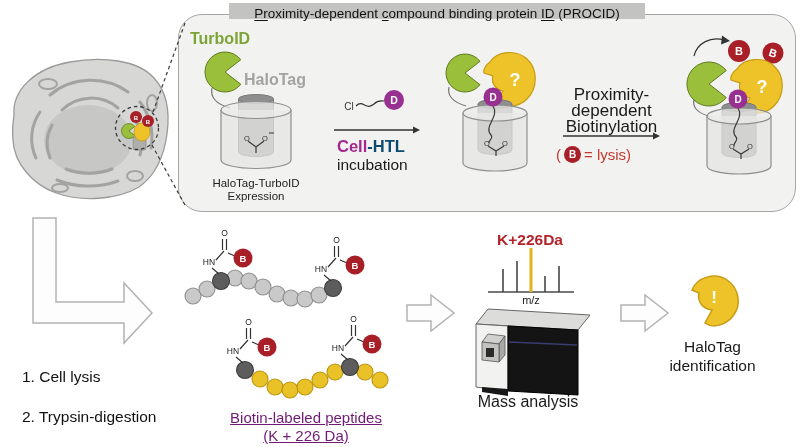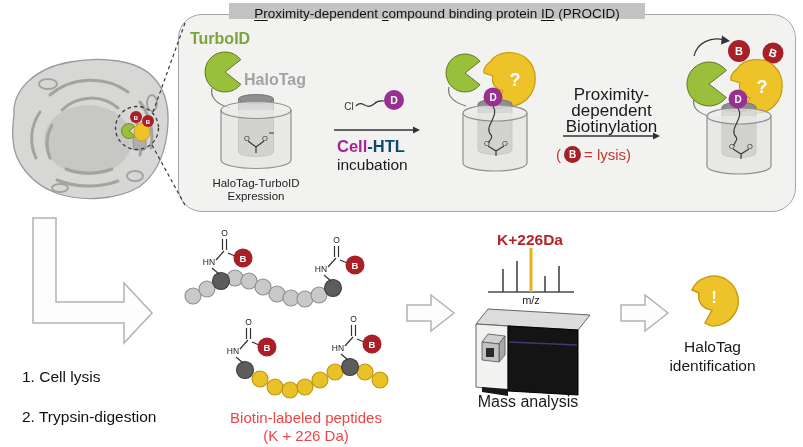--- a/index.html
+++ b/index.html
@@ -12,21 +12,21 @@
              color:#111;font-size:13.5px;text-align:center;z-index:4;}
   .panel{left:178px;top:14px;width:616px;height:196px;background:#f2f2f1;
          border:1.5px solid #a6a6a6;border-radius:24px;z-index:1;}
   svg.layer{left:0;top:0;z-index:2;}
   .lbl{z-index:3;color:#1a1a1a;}
   .green-b{color:#7da437;font-weight:bold;font-size:16px;}
   .gray-b{color:#a3a3a3;font-weight:bold;font-size:16px;}
   .small-cap{font-size:11.5px;color:#222;line-height:12.5px;}
   .drug{color:#a3278f;font-weight:bold;}
   .htl{color:#0c4a6e;font-weight:bold;}
-  .redtxt{color:#ef4444;}
+  .redtxt{color:#701a75;text-decoration:underline;}
   .legend{display:flex;align-items:center;gap:3px;color:#c23a31;font-size:15px;}
   .bdot{display:inline-block;width:17px;height:17px;border-radius:50%;background:#a91f28;
         color:#fff;font-size:10px;font-weight:bold;text-align:center;line-height:17px;}
   .steps{font-size:15.5px;color:#111;line-height:20px;white-space:pre-line;}
 </style>
 </head>
 <body>
 
 <div id="fig">
 

